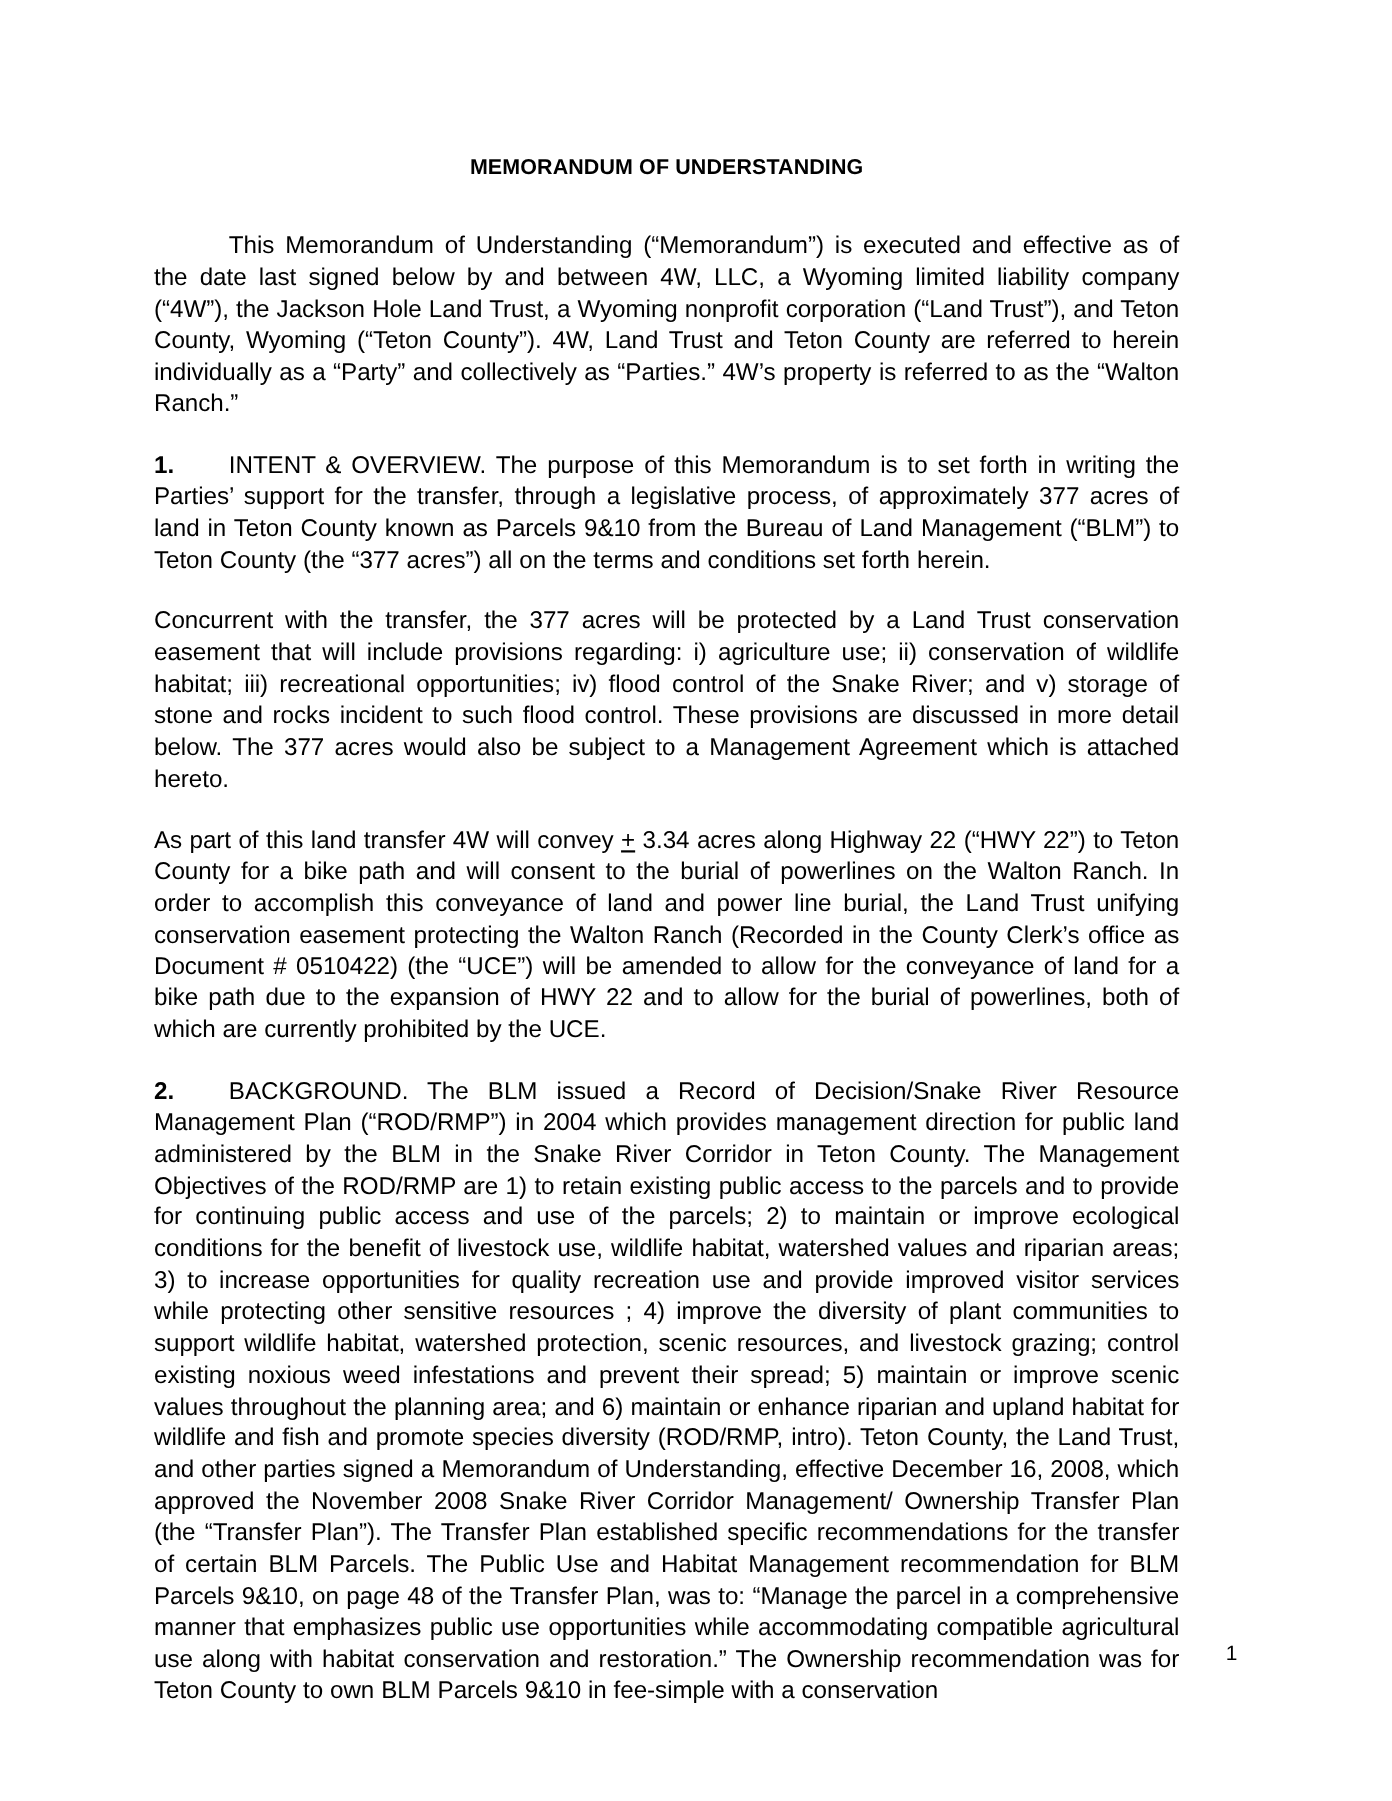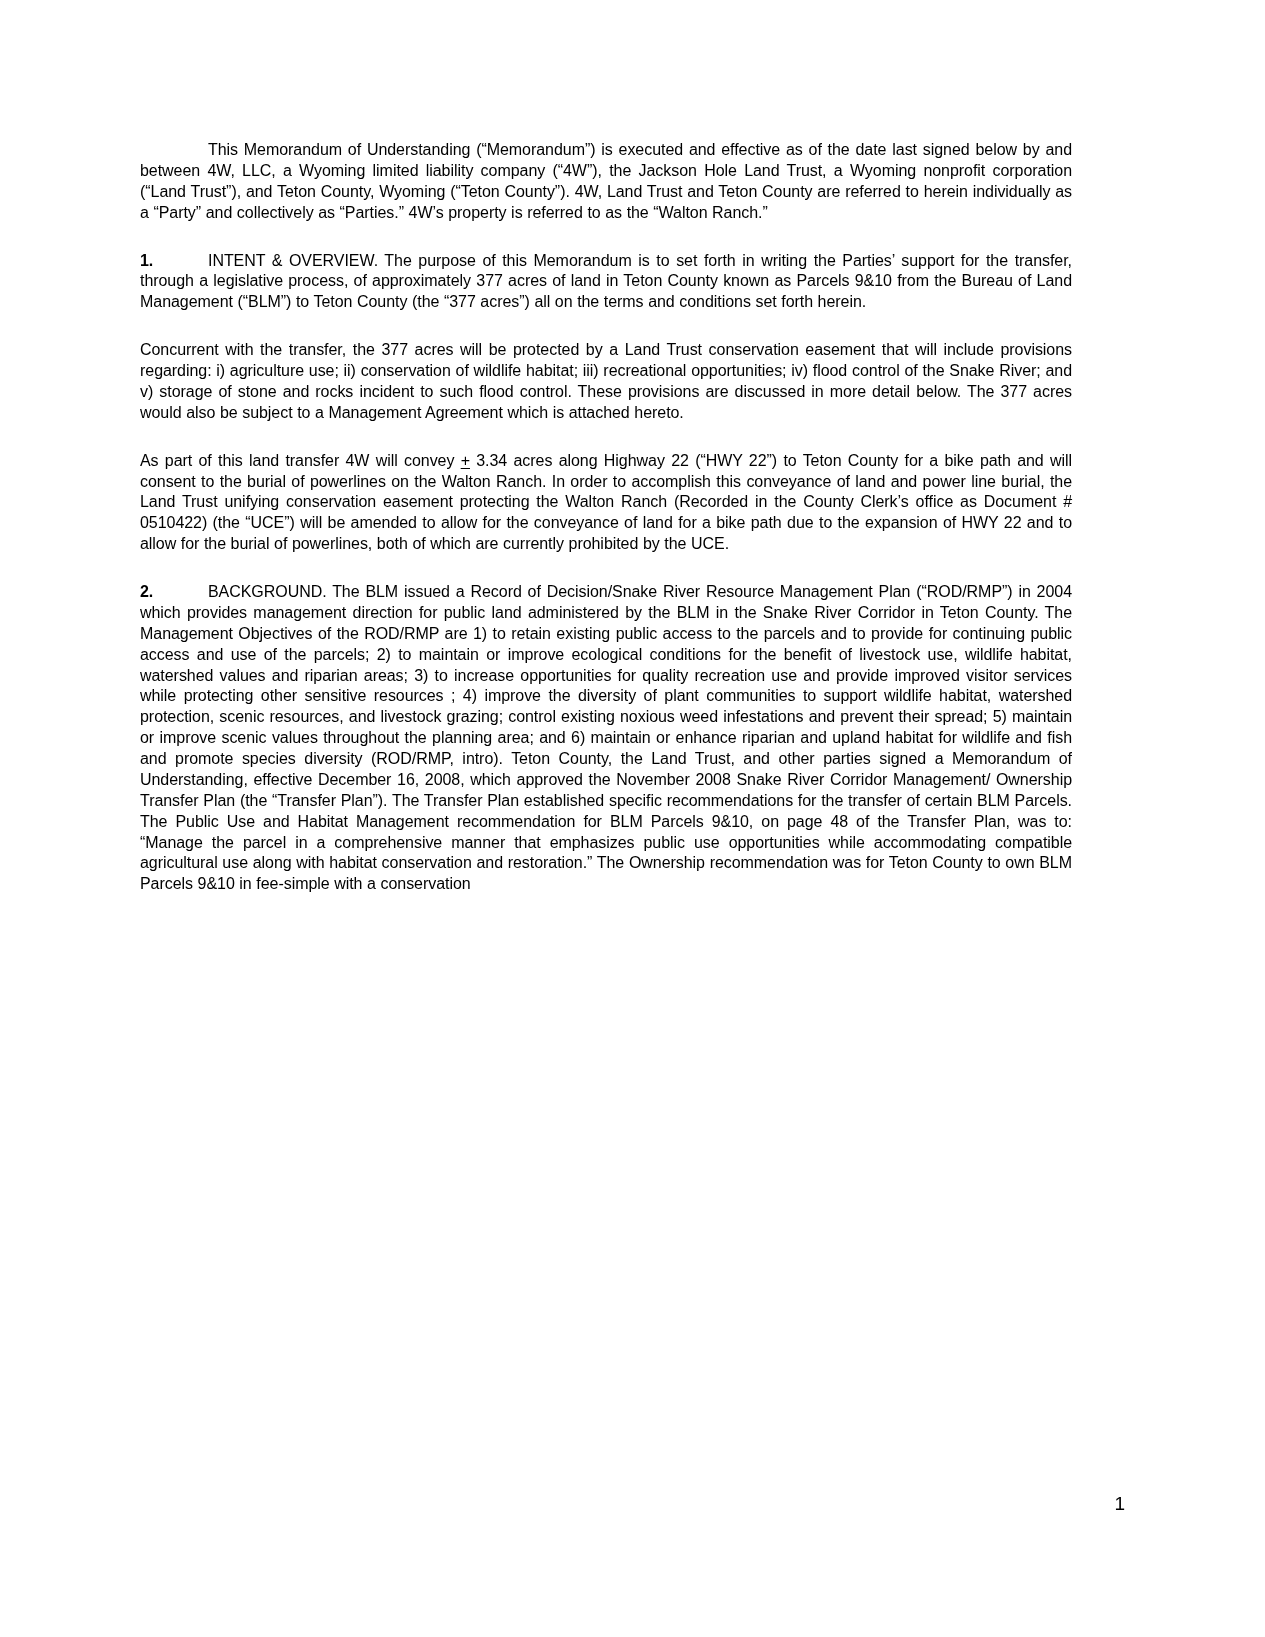--- a/index.html
+++ b/index.html
@@ -30,21 +30,21 @@
   .doc-title {
     text-align: center;
     font-weight: bold;
     font-size: 19.5px;
     letter-spacing: 0.1px;
     margin: 0 0 44px 0;
     line-height: 1.3;
   }
   p.para {
     margin: 0 0 27px 0;
-    font-size: 16px;
+    font-size: 22px;
     line-height: 1.305;
     text-align: justify;
     text-justify: inter-word;
     letter-spacing: -0.05px;
     word-spacing: 0.2px;
     hyphens: none;
   }
   p.para.first-indent {
     text-indent: 68px;
   }
@@ -72,20 +72,21 @@
     text-align: right;
   }
 </style>
 </head>
 <body>
 
 <div class="page">
 
   <div class="content">
 
+    <h1 class="doc-title">MEMORANDUM OF UNDERSTANDING</h1>
 
     <p class="para first-indent">This Memorandum of Understanding (“Memorandum”) is executed and effective as of the date last signed below by and between 4W, LLC, a Wyoming limited liability company (“4W”), the Jackson Hole Land Trust, a Wyoming nonprofit corporation (“Land Trust”), and Teton County, Wyoming (“Teton County”).  4W, Land Trust and Teton County are referred to herein individually as a “Party” and collectively as “Parties.”  4W’s property is referred to as the “Walton Ranch.”</p>
 
     <p class="para"><span class="sec-num">1.</span><span class="sec-title">INTENT &amp; OVERVIEW</span><span>.  The purpose of this Memorandum is to set forth in writing the Parties’ support for the transfer, through a legislative process, of approximately 377 acres of land in Teton County known as Parcels 9&amp;10 from the Bureau of Land Management (“BLM”) to Teton County (the “377 acres”) all on the terms and conditions set forth herein.</span></p>
 
     <p class="para">Concurrent with the transfer, the 377 acres will be protected by a Land Trust conservation easement that will include provisions regarding: i) agriculture use; ii) conservation of wildlife habitat; iii) recreational opportunities; iv) flood control of the Snake River; and v) storage of stone and rocks incident to such flood control.  These provisions are discussed in more detail below.  The 377 acres would also be subject to a Management Agreement which is attached hereto.</p>
 
     <p class="para gap-big"><span>As part of this land transfer 4W will convey </span><span class="pm">+</span><span> 3.34 acres along Highway 22 (“HWY 22”) to Teton County for a bike path and will consent to the burial of powerlines on the Walton Ranch.  In order to accomplish this conveyance of land and power line burial, the Land Trust unifying conservation easement protecting the Walton Ranch (Recorded in the County Clerk’s office as Document # 0510422) (the “UCE”) will be amended to allow for the conveyance of land for a bike path due to the expansion of HWY 22 and to allow for the burial of powerlines, both of which are currently prohibited by the UCE.</span></p>
 
     <p class="para"><span class="sec-num">2.</span><span class="sec-title">BACKGROUND</span><span>.  The BLM issued a Record of Decision/Snake River Resource Management Plan (“ROD/RMP”) in 2004 which provides management direction for public land administered by the BLM in the Snake River Corridor in Teton County.  The Management Objectives of the ROD/RMP are 1) to retain existing public access to the parcels and to provide for continuing public access and use of the parcels; 2) to maintain or improve ecological conditions for the benefit of livestock use, wildlife habitat, watershed values and riparian areas; 3) to increase opportunities for quality recreation use and provide improved visitor services while protecting other sensitive resources ; 4) improve the diversity of plant communities to support wildlife habitat, watershed protection, scenic resources, and livestock grazing; control existing noxious weed infestations and prevent their spread; 5) maintain or improve scenic values throughout the planning area; and 6) maintain or enhance riparian and upland habitat for wildlife and fish and promote species diversity (ROD/RMP, intro).  Teton County, the Land Trust, and other parties signed a Memorandum of Understanding, effective December 16, 2008, which approved the November 2008 Snake River Corridor Management/ Ownership Transfer Plan (the “Transfer Plan”). The Transfer Plan established specific recommendations for the transfer of certain BLM Parcels.  The Public Use and Habitat Management recommendation for BLM Parcels 9&amp;10, on page 48 of the Transfer Plan, was to: “Manage the parcel in a comprehensive manner that emphasizes public use opportunities while accommodating compatible agricultural use along with habitat conservation and restoration.”  The Ownership recommendation was for Teton County to own BLM Parcels 9&amp;10 in fee-simple with a conservation</span></p>

